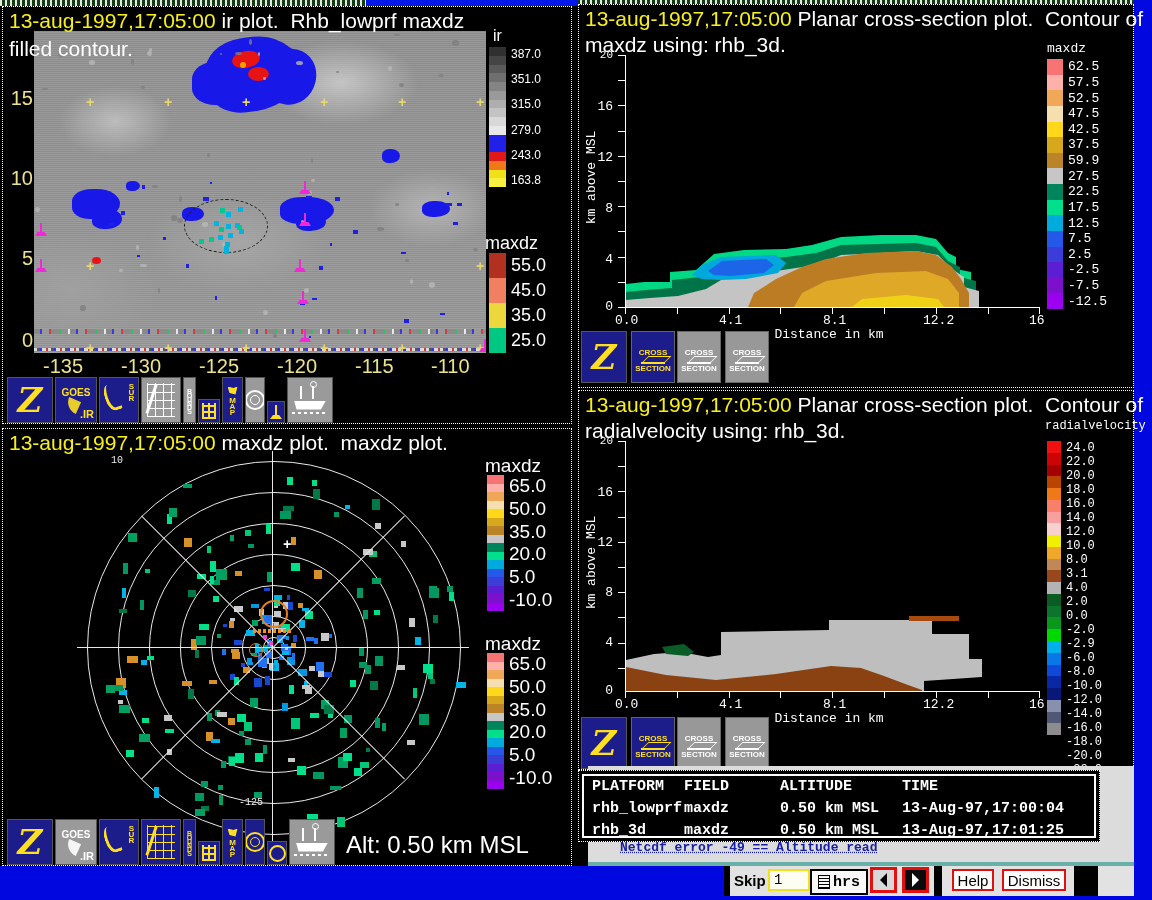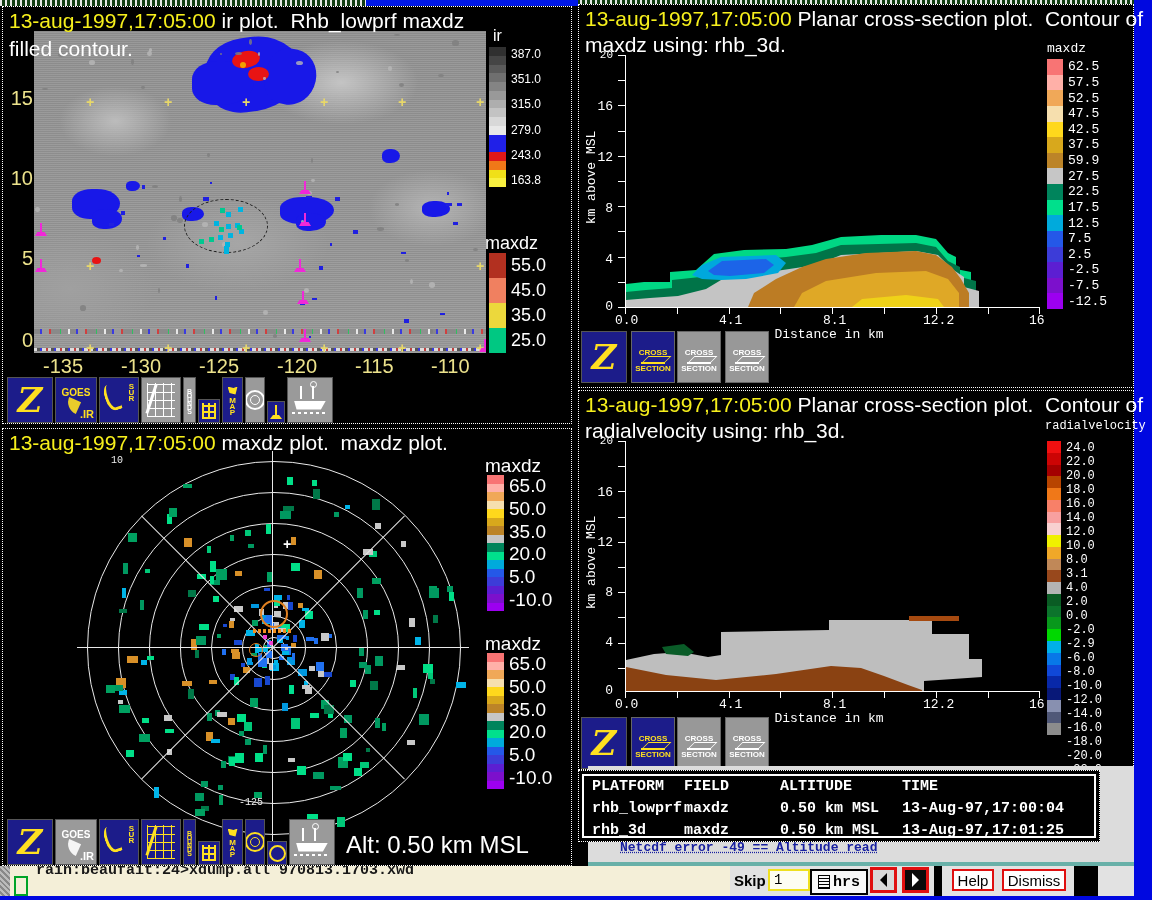--- a/index.html
+++ b/index.html
@@ -963,25 +963,20 @@
       </div>
       <div class="st-row">
         <span class="c0">rhb_3d</span>
         <span class="c1">maxdz</span>
         <span class="c2">0.50 km MSL</span>
         <span class="c3">13-Aug-97,17:01:25</span>
       </div>
     </div>
   </div>
 
-  <div class="abs" id="terminal">
-    <div id="term-scroll"></div>
-    <div id="term-text">rain:beaufait:24&gt;xdump.all 970813.1703.xwd</div>
-    <div id="term-cursor"></div>
-  </div>
 
   <div class="abs tb-sep" style="left:724px;top:866px;width:6px;height:30px;"></div>
   <div class="abs" id="taskbar">
     <span id="skip-label">Skip</span>
     <input id="interval-input" value="1" style="">
     <div id="hrs-btn">
         <span class="hrs-ico"></span>
         <span>hrs</span>
       </div>
     <div class="arrow-btn" id="arrow-left">

